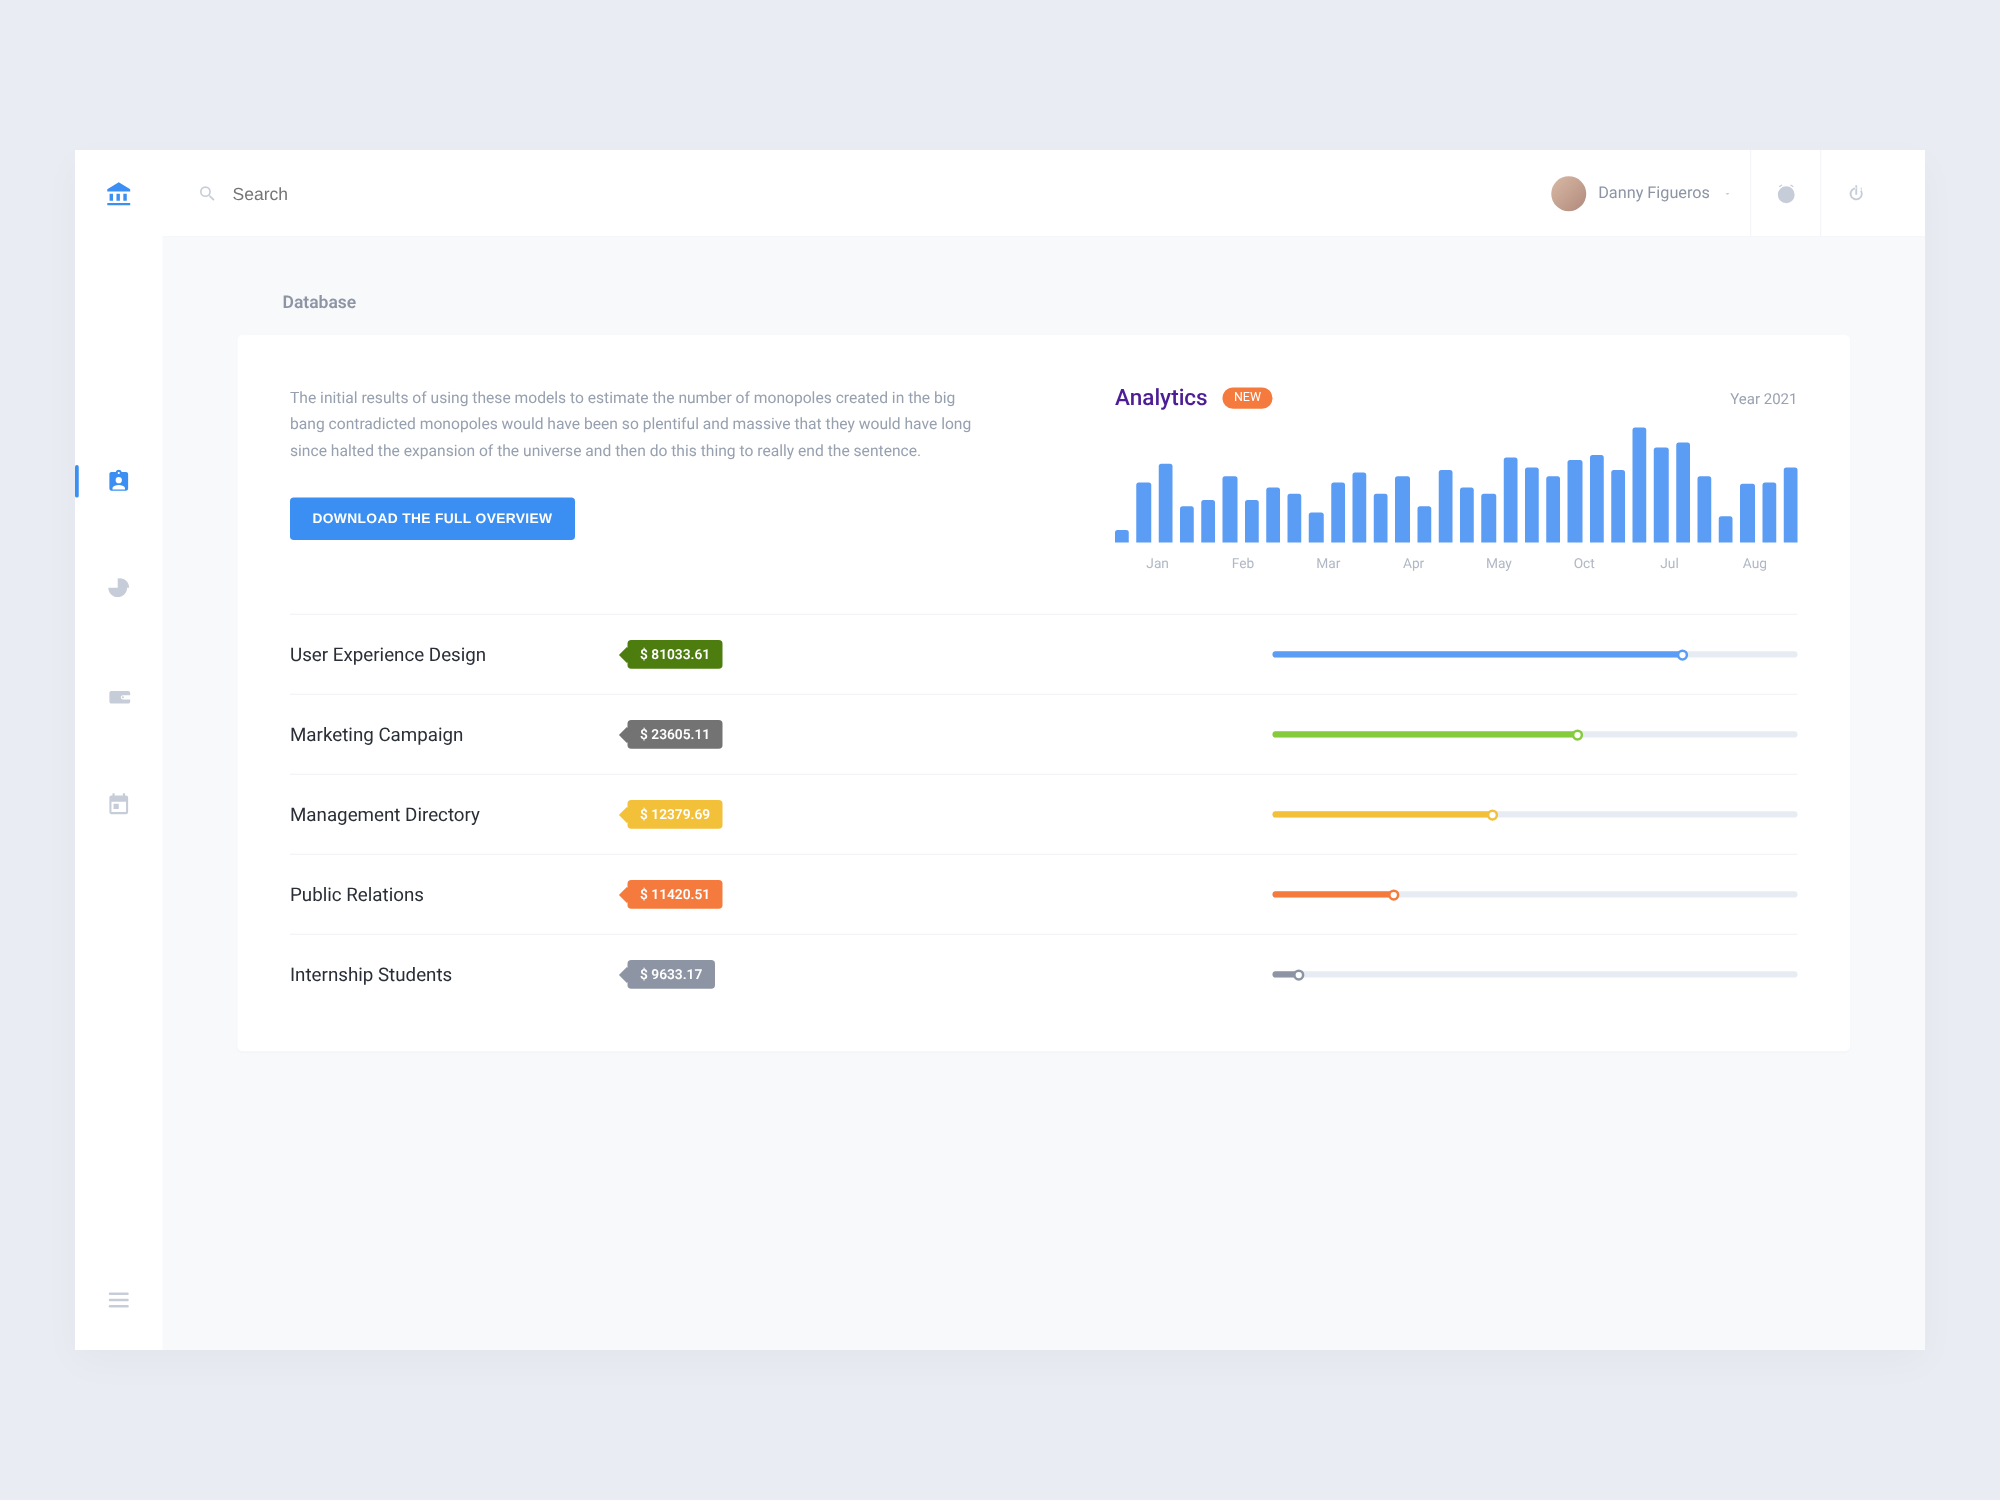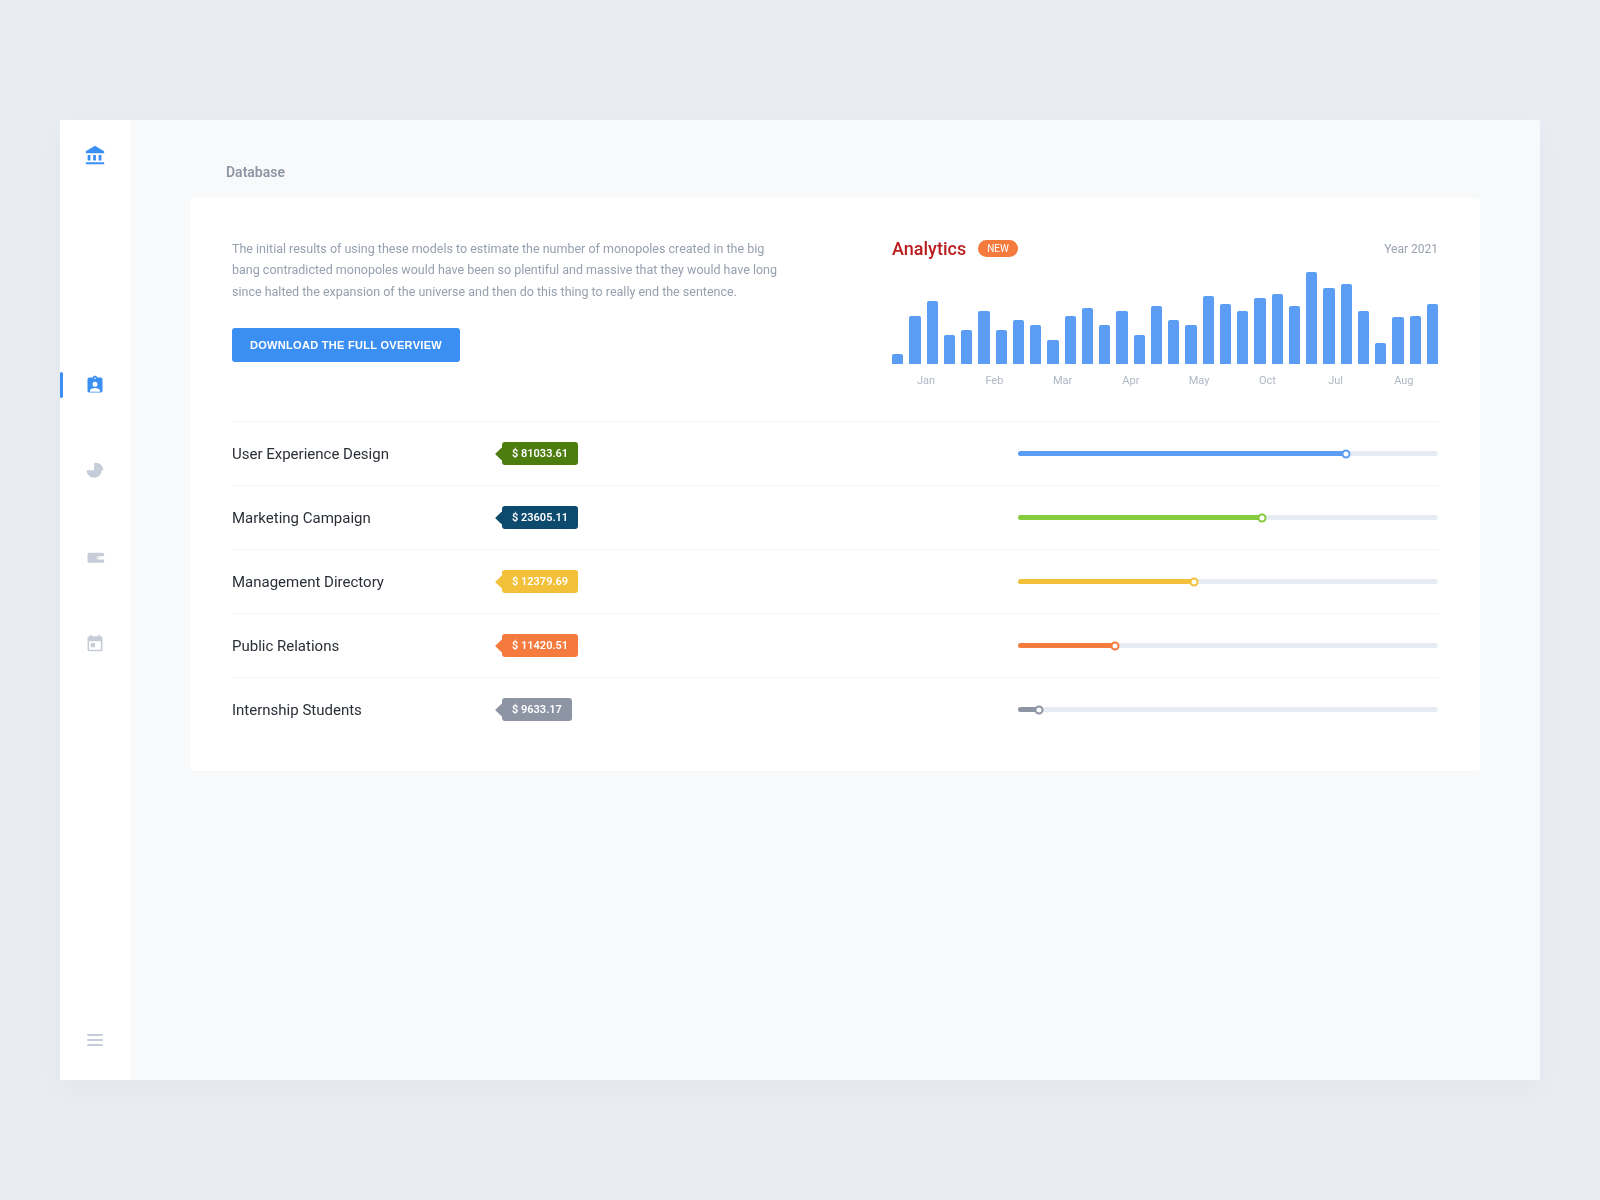--- a/index.html
+++ b/index.html
@@ -93,21 +93,21 @@
   .dl-btn {
     background:#3b8ff3; color:#fff;
     border:none; border-radius:3px;
     padding:11px 18px;
     font-size:11px; font-weight:700;
     letter-spacing:.3px;
     cursor:pointer;
   }
   .analytics { flex:1; }
   .an-head { display:flex; align-items:center; gap:12px; margin-bottom:8px;}
-  .an-title { font-size:18px; color:#b91c1c; font-weight:500;}
+  .an-title { font-size:18px; color:#4c1d95; font-weight:500;}
   .pill { background:#f47b3d; color:#fff; font-size:10px; font-weight:400; padding:3px 9px; border-radius:10px; }
   .year { margin-left:auto; font-size:12px; color:#9aa2b1;}
   .chart-wrap { height:120px; display:flex; flex-direction:column; }
   .bars { flex:1; display:flex; align-items:flex-end; gap:6px; }
   .bar { flex:1; background:#5b9cf4; border-radius:2px 2px 0 0; }
   .months { display:flex; margin-top:10px; font-size:11px; color:#b0b8c5; }
   .months span { flex:1; text-align:center; }
   .rows { margin-top:34px; }
   .row {
     display:flex; align-items:center;
@@ -172,20 +172,46 @@
     </div>
     <div class="sidebar-spacer"></div>
     <div class="hamburger">
       <span></span>
         <span></span>
         <span></span>
     </div>
   </div>
 
   <div class="main">
+    <div class="topbar">
+      <div class="search-wrap">
+        <svg width="16" height="16" viewBox="0 0 24 24">
+            <path fill="#c7cdd8" d="M15.5 14h-.79l-.28-.27A6.471 6.471 0 0016 9.5 6.5 6.5 0 109.5 16c1.61 0 3.09-.59 4.23-1.57l.27.28v.79L19 20.49 20.49 19 15.5 14zM9.5 14A4.5 4.5 0 119.5 5a4.5 4.5 0 010 9z"></path>
+          </svg>
+        <input placeholder="Search" style="">
+      </div>
+      <div class="top-spacer"></div>
+      <div class="user">
+        <div class="avatar"></div>
+        <span class="user-name">Danny Figueros</span>
+        <svg class="chev" viewBox="0 0 24 24">
+            <path fill="#c7cdd8" d="M7 10l5 5 5-5z"></path>
+          </svg>
+      </div>
+      <div class="top-icon">
+        <svg width="18" height="18" viewBox="0 0 24 24">
+            <path fill="#c7cdd8" d="M12 4a9 9 0 109 9 9 9 0 00-9-9zm1 10h2v-2h-2V9h-2v3H9v2h2v3h2v-3zM4 4l3-2 1 1-3 2-1-1zm13-2l3 2-1 1-3-2 1-1z"></path>
+          </svg>
+      </div>
+      <div class="top-icon">
+        <svg width="18" height="18" viewBox="0 0 24 24">
+            <path fill="#c7cdd8" d="M13 3h-2v10h2V3zm4.83 2.17l-1.42 1.42A7 7 0 1112 5v2a5 5 0 104.24 2.34l1.59-1.59z"></path>
+          </svg>
+      </div>
+    </div>
 
     <div class="content">
       <div class="page-title">Database</div>
 
       <div class="card">
         <div class="upper">
           <div class="overview">
             <div class="ov-text">The initial results of using these models to estimate the number of monopoles created in the big bang contradicted monopoles would have been so plentiful and massive that they would have long since halted the expansion of the universe and then do this thing to really end the sentence.</div>
             <button class="dl-btn">DOWNLOAD THE FULL OVERVIEW</button>
           </div>
@@ -250,21 +276,21 @@
               <span class="row-label">User Experience Design</span>
               <span class="tag" style="background:#4d7c0f">$ 81033.61</span>
               <span class="row-spacer"></span>
               <div class="track">
                 <div class="prog" style="width:78%;background:#5b9cf4"></div>
                 <div class="knob" style="left:78%;border:2px solid #5b9cf4"></div>
               </div>
             </div>
             <div class="row">
               <span class="row-label">Marketing Campaign</span>
-              <span class="tag" style="background:#0c4a6e">$ 23605.11</span>
+              <span class="tag" style="background:#737373">$ 23605.11</span>
               <span class="row-spacer"></span>
               <div class="track">
                 <div class="prog" style="width:58%;background:#86cb3c"></div>
                 <div class="knob" style="left:58%;border:2px solid #86cb3c"></div>
               </div>
             </div>
             <div class="row">
               <span class="row-label">Management Directory</span>
               <span class="tag" style="background:#f3c03a">$ 12379.69</span>
               <span class="row-spacer"></span>

